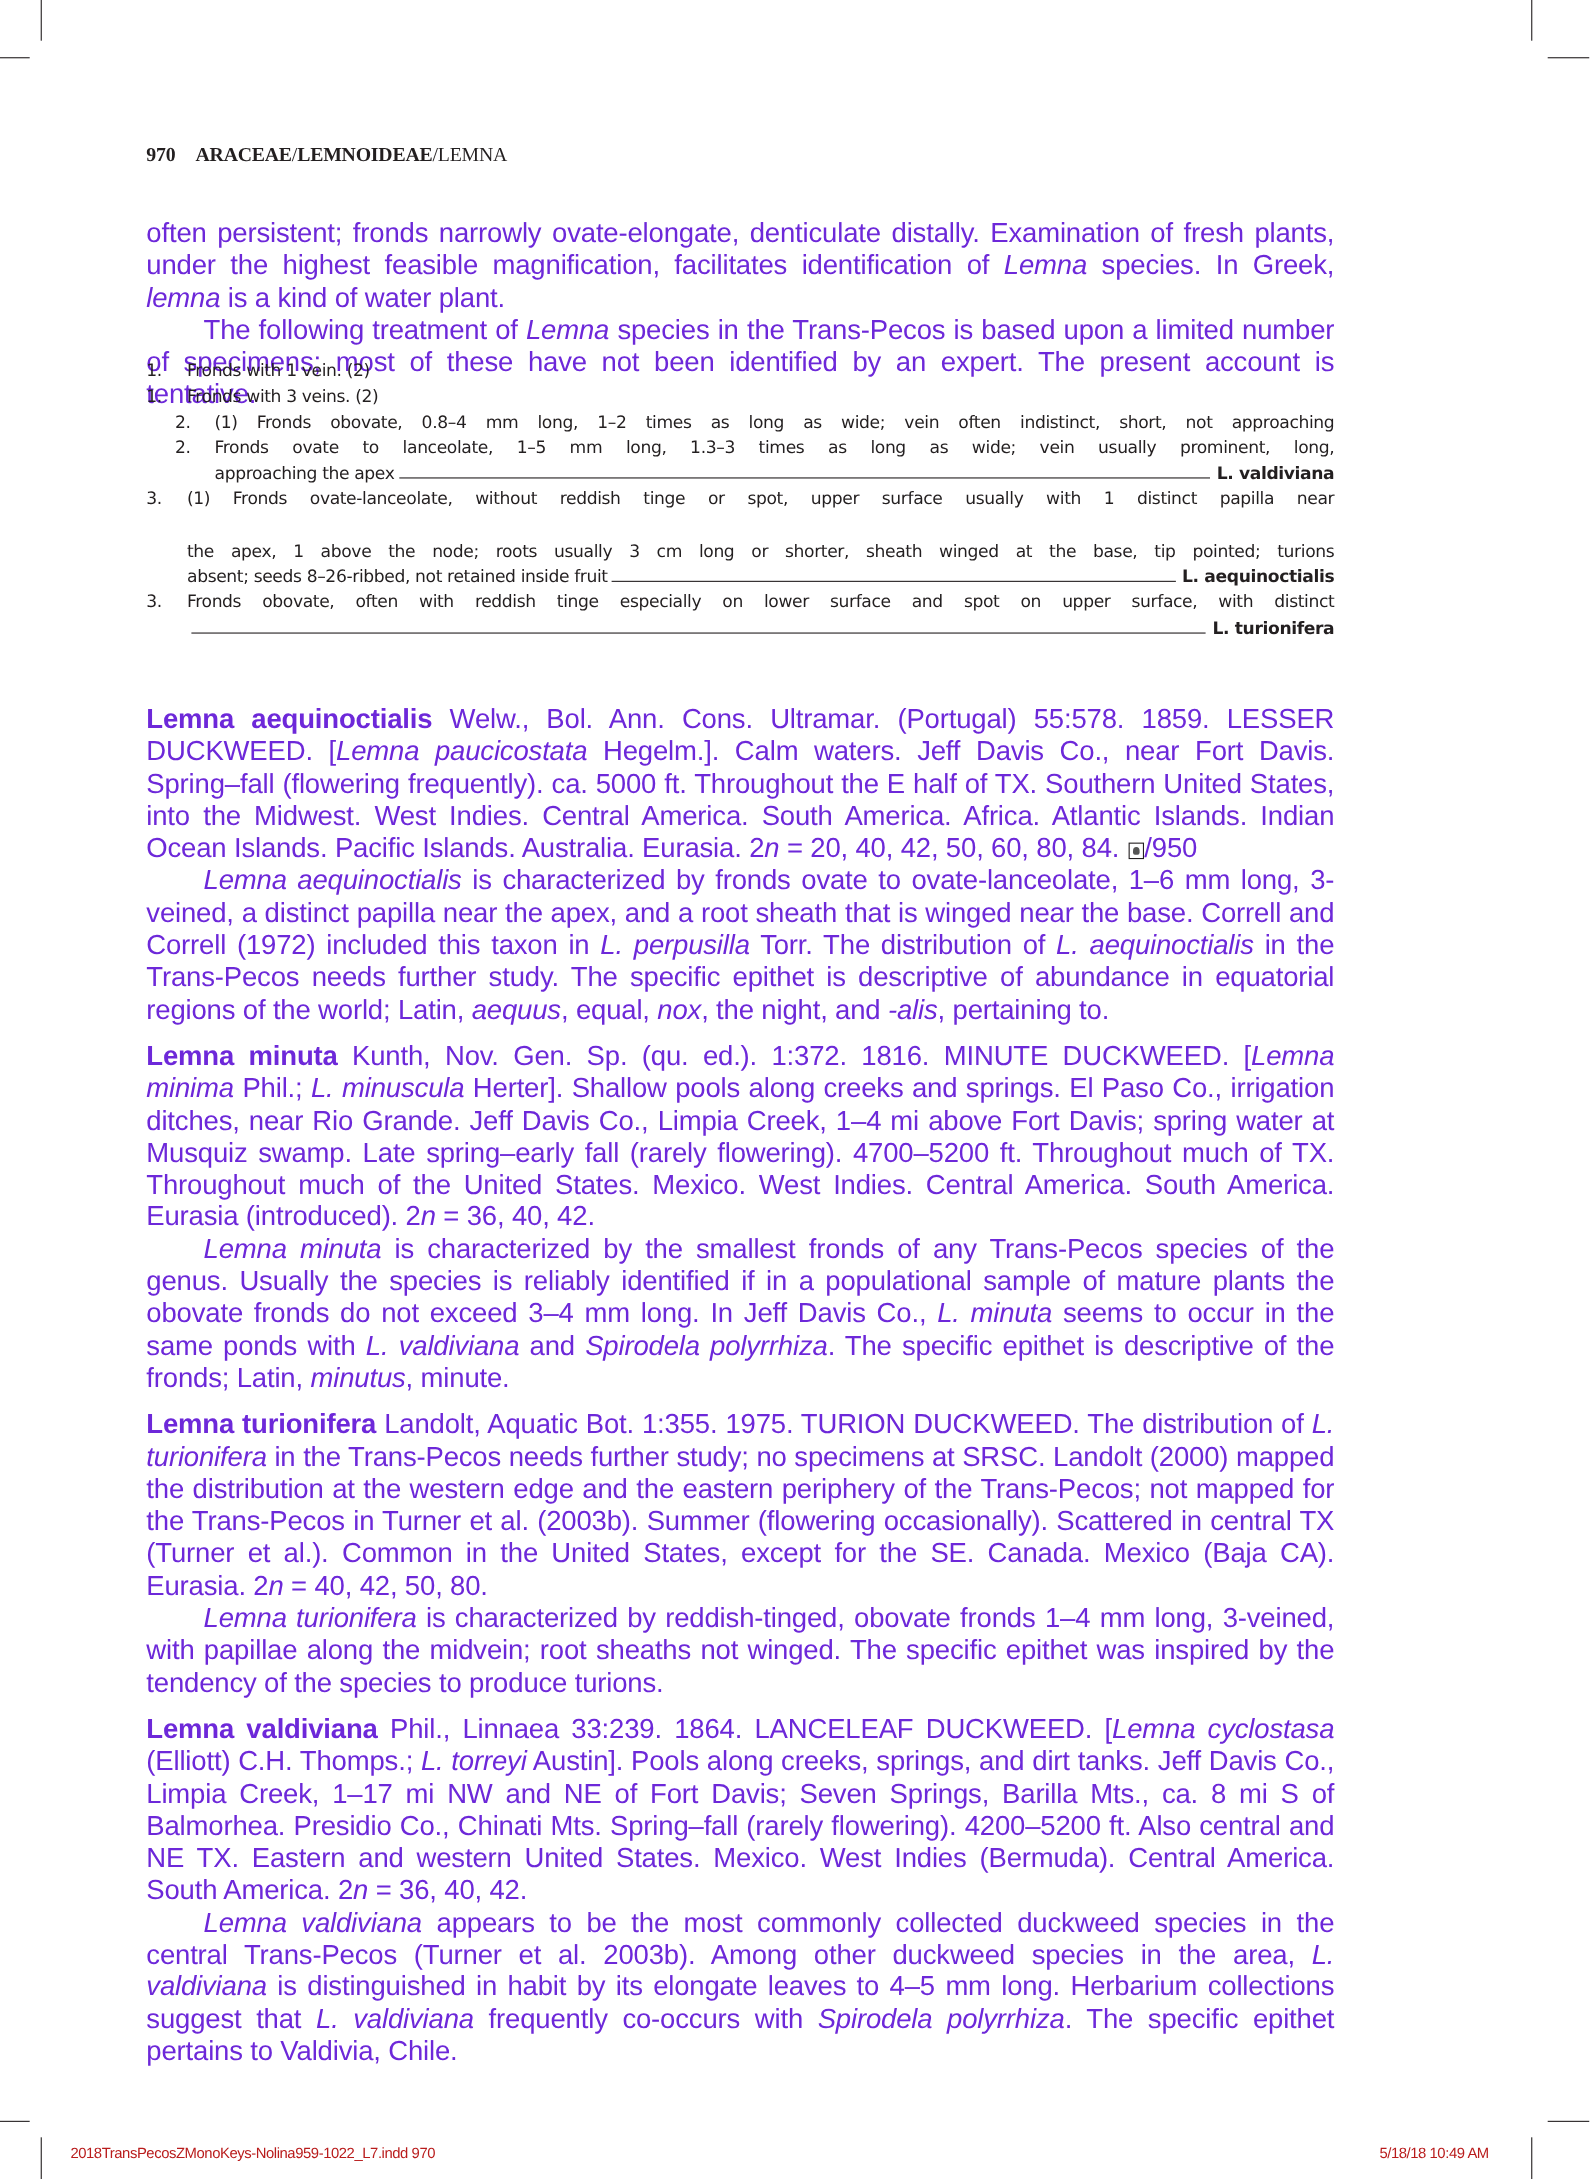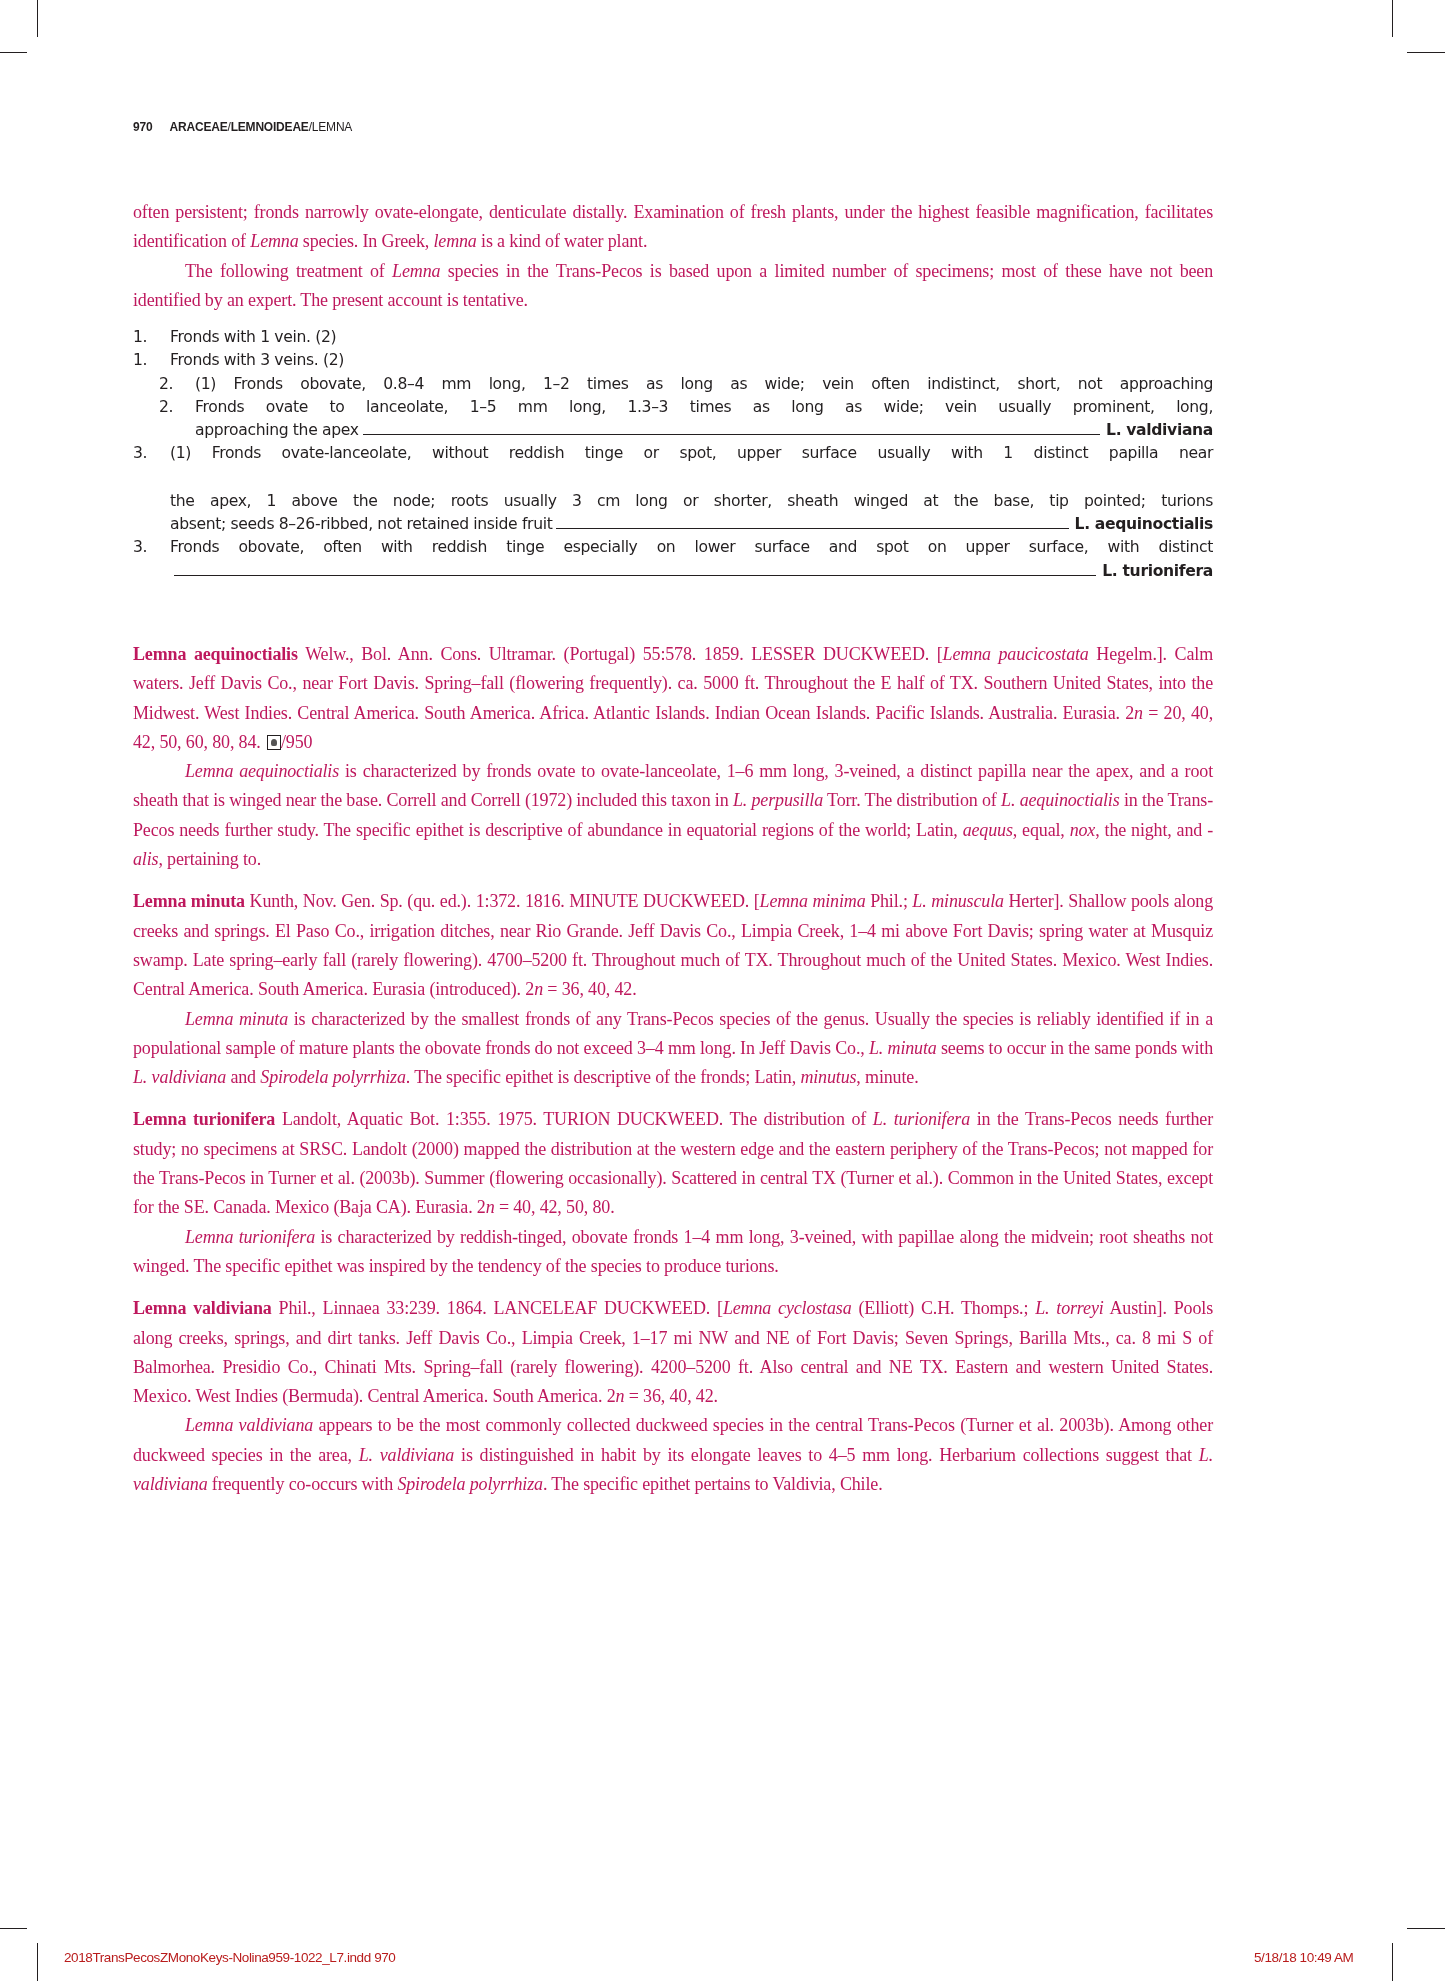--- a/index.html
+++ b/index.html
@@ -1,23 +1,23 @@
 <!DOCTYPE html>
 <html><head>
 <meta charset="utf-8">
 <style>
   html, body { margin: 0; padding: 0; background: #ffffff; }
   body { width: 1445px; height: 1981px; position: relative; overflow: hidden; color: #231f20; }
   .crop { position: absolute; background: #231f20; }
-  .page-head { position: absolute; left: 133px; top: 120px; font-family: Liberation Sans, sans-serif; font-size: 12px; letter-spacing: -0.2px; color: #231f20; }
+  .page-head { position: absolute; left: 133px; top: 130px; font-family: Liberation Serif, serif; font-size: 18px; letter-spacing: -0.2px; color: #231f20; }
   .page-head .num { font-weight: bold; margin-right: 14px; }
   .page-head .b { font-weight: bold; }
   .page-head .slash { font-weight: normal; }
   .page-head .sc { font-weight: normal; }
-  .text { position: absolute; left: 133px; width: 1080px; font-family: Liberation Serif, serif; font-size: 18px; line-height: 29.3px; text-align: justify; color: #be185d; letter-spacing: -0.15px; }
+  .text { position: absolute; left: 133px; width: 1080px; font-family: Liberation Sans, sans-serif; font-size: 25px; line-height: 29.3px; text-align: justify; color: #6d28d9; letter-spacing: -0.15px; }
   .text p { margin: 0; }
   .text p.ind { text-indent: 52px; }
   .entry { margin-top: 13px !important; }
   .taxon { font-weight: bold; }
   .ital { font-style: italic; }
   .key { position: absolute; left: 133px; width: 1080px; font-family: "DejaVu Sans", sans-serif; font-size: 15.6px; line-height: 23.3px; color: #231f20; letter-spacing: -0.35px; }
   .krow { position: relative; }
   .klvl1 { padding-left: 37px; }
   .klvl2 { padding-left: 62px; }
   .knum { position: absolute; left: 0; width: 30px; }

